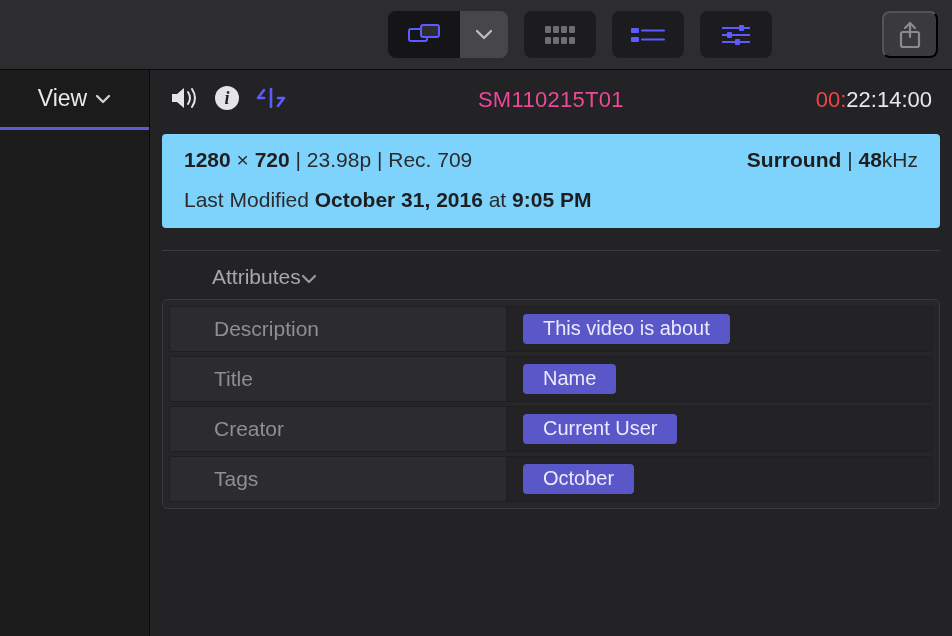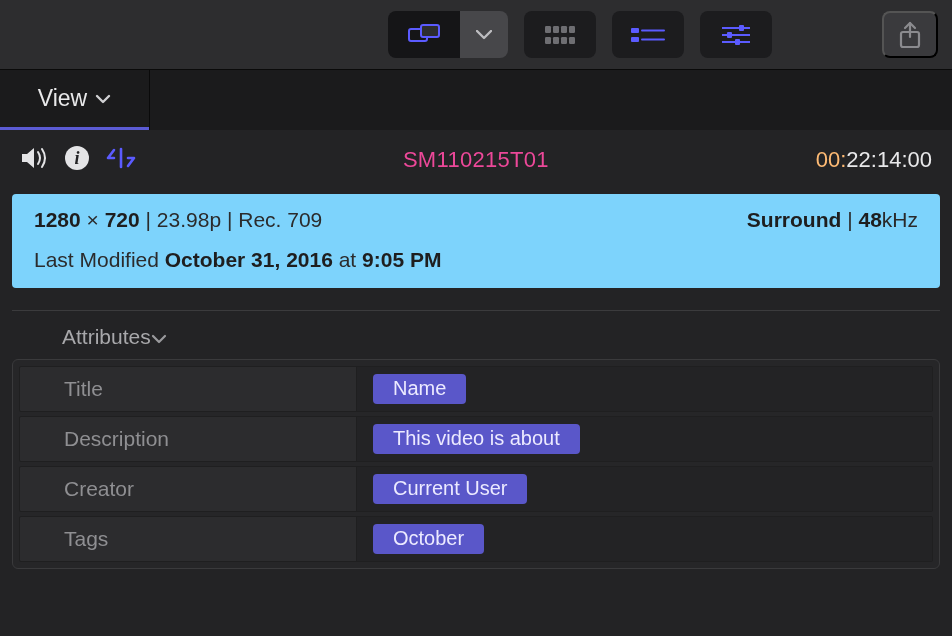--- a/index.html
+++ b/index.html
@@ -44,21 +44,20 @@
     width:56px; height:47px;
     background:#3a3a3d;
     border-radius:8px;
     display:flex; align-items:center; justify-content:center;
   }
 
   
   .main {
     display:flex;
     height: calc(636px - 70px);
-    flex-direction: column;
   }
   .sidebar {
     width:150px;
     border-right:1px solid #0a0a0a;
     background:#1b1b1c;
   }
   .view-tab {
     height:60px;
     display:flex;
     align-items:center;
@@ -86,21 +85,21 @@
   .info-icons { display:flex; gap:16px; align-items:center; }
   .clip-title {
     flex:1; text-align:center;
     color:#ec4899; font-size:22px; font-weight:400;
     letter-spacing:0.3px;
   }
   .timecode {
     color:#e8e8ea; font-size:22px; font-weight:500;
     font-variant-numeric: tabular-nums;
   }
-  .timecode .dim { color:#fdba74; }
+  .timecode .dim { color:#ef4444; }
 
   .meta-box {
     margin: 4px 12px 0 12px;
     background:#7dd3fc;
     border-radius:4px;
     padding:14px 22px 16px 22px;
     color:#2a2a2b;
   }
   .meta-line1 { display:flex; justify-content:space-between; font-size:21px; color:#2a2a2b; }
   .meta-line1 .l { color:#2b2b2c; }
@@ -288,29 +287,29 @@
       <span>Attributes</span>
       <span class="chev">
         <svg width="16" height="10" viewBox="0 0 16 10">
             <path d="M2 2 L8 8 L14 2" fill="none" stroke="#9a9a9d" stroke-width="2.2" stroke-linecap="round" stroke-linejoin="round"></path>
           </svg>
       </span>
     </div>
 
     <div class="attr-table">
       <div class="attr-row">
+        <div class="attr-label">Description</div>
+        <div class="attr-value-cell">
+          <span class="tag-pill">This video is about</span>
+        </div>
+      </div>
+      <div class="attr-row">
         <div class="attr-label">Title</div>
         <div class="attr-value-cell">
           <span class="tag-pill">Name</span>
-        </div>
-      </div>
-      <div class="attr-row">
-        <div class="attr-label">Description</div>
-        <div class="attr-value-cell">
-          <span class="tag-pill">This video is about</span>
         </div>
       </div>
       <div class="attr-row">
         <div class="attr-label">Creator</div>
         <div class="attr-value-cell">
           <span class="tag-pill">Current User</span>
         </div>
       </div>
       <div class="attr-row">
         <div class="attr-label">Tags</div>

